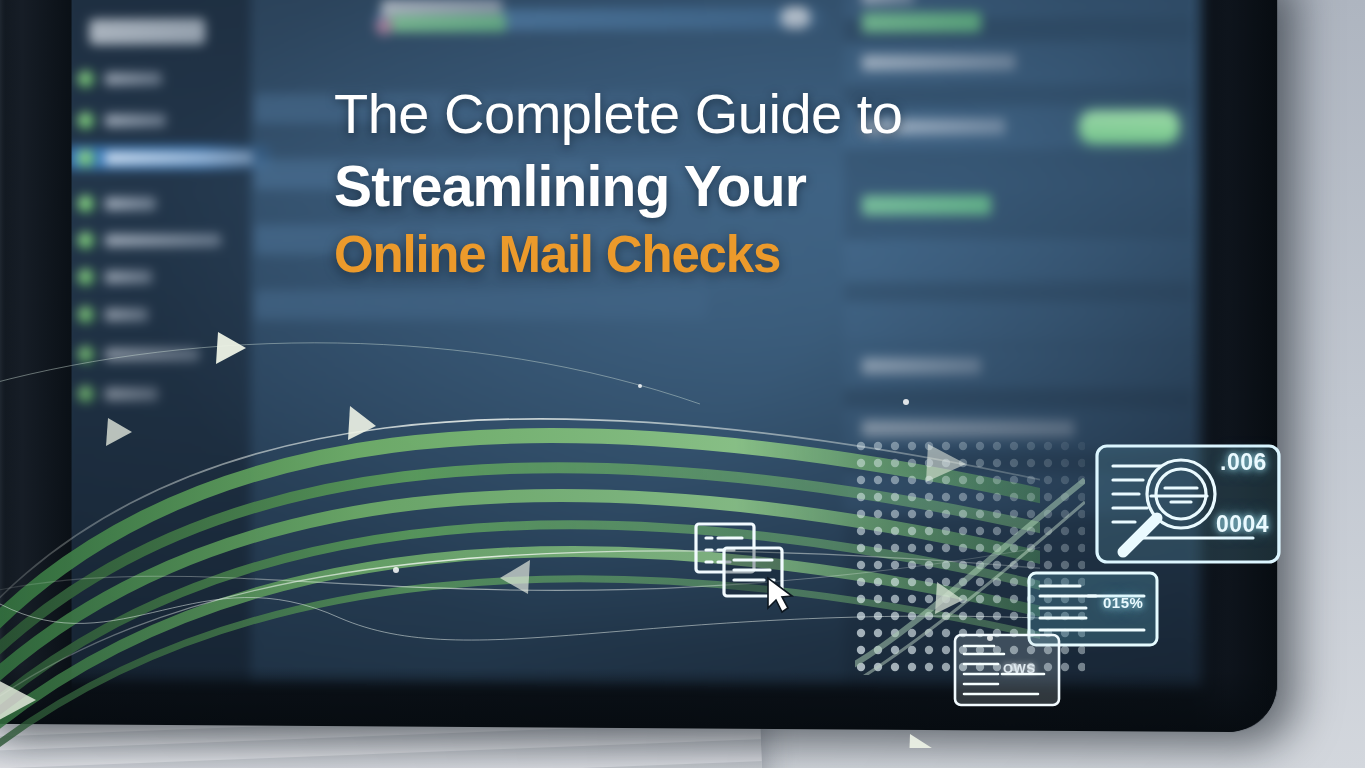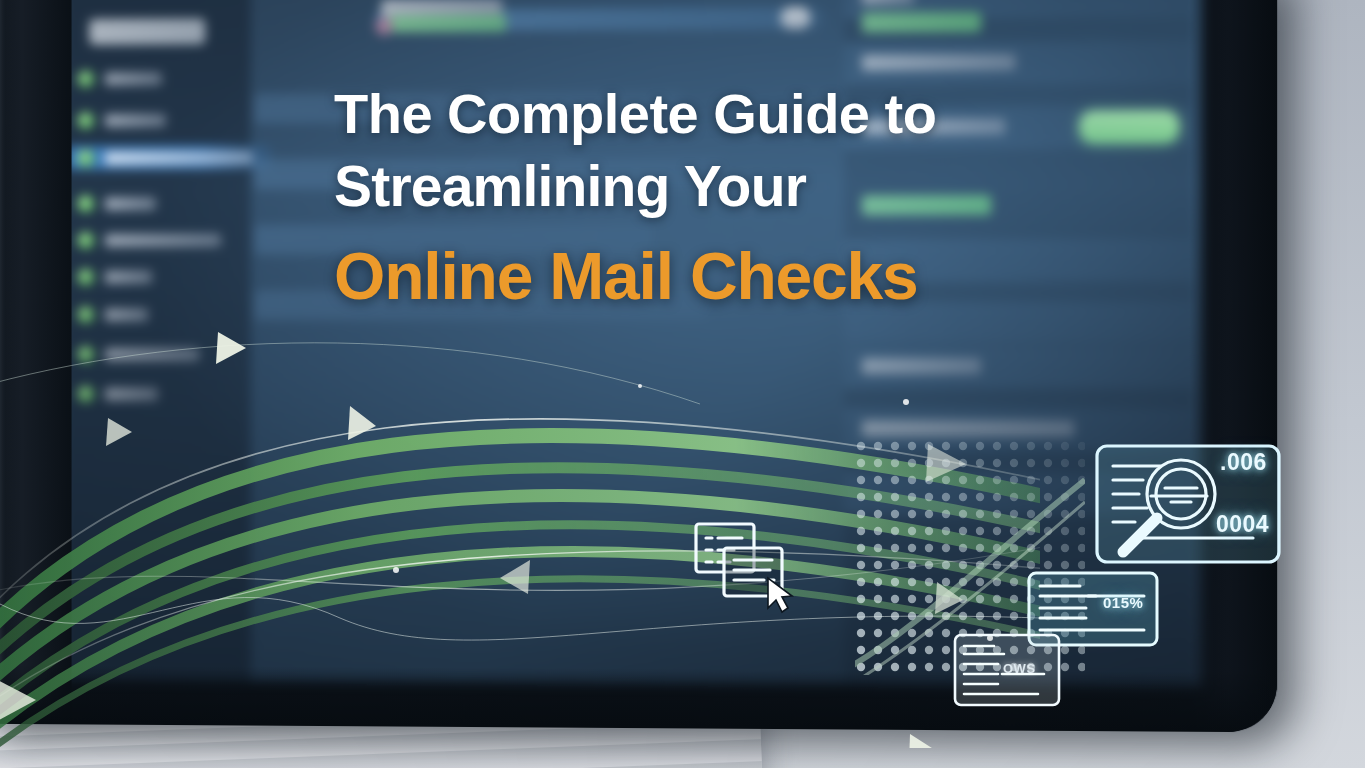--- a/index.html
+++ b/index.html
@@ -204,46 +204,46 @@
 
   
   .headline {
     position: absolute; left: 334px; top: 86px; width: 840px;
     font-family: "Liberation Sans", sans-serif;
     line-height: 1.0;
     z-index: 40;
   }
   .h-line { white-space: nowrap; }
   .h1 {
-    font-size: 56px; font-weight: 700; color: #ffffff;
+    font-size: 56px; font-weight: 400; color: #ffffff;
     letter-spacing: -0.5px; margin-bottom: 16px;
     text-shadow: 0 2px 10px rgba(8,18,30,.55);
   }
   .h2 {
     font-size: 57px; font-weight: 700; color: #ffffff;
-    letter-spacing: -0.8px; margin-bottom: 28px;
+    letter-spacing: -0.8px; margin-bottom: 14px;
     text-shadow: 0 2px 10px rgba(8,18,30,.55);
   }
   .h3 {
     font-size: 57px; font-weight: 700; color: #ffffff;
     letter-spacing: -0.8px; margin-bottom: 11px;
     text-shadow: 0 2px 10px rgba(8,18,30,.55);
   }
   .hl-box {
     display: inline-block;
     background: #e9a22e;
     color: #fdf6e6;
     padding: 2px 12px 6px 12px;
     margin-right: 6px;
     border-radius: 2px;
     text-shadow: none;
     box-shadow: 0 2px 8px rgba(10,18,28,.35);
   }
   .h4 {
-    font-size: 66px; font-weight: 700; color: #ec9a2b;
+    font-size: 51px; font-weight: 700; color: #ec9a2b;
     letter-spacing: -1.2px;
     text-shadow: 0 3px 12px rgba(8,18,30,.55);
   }
 </style>
 </head>
 <body>
 
 <div id="stage">
 
   <div class="desk"></div>

